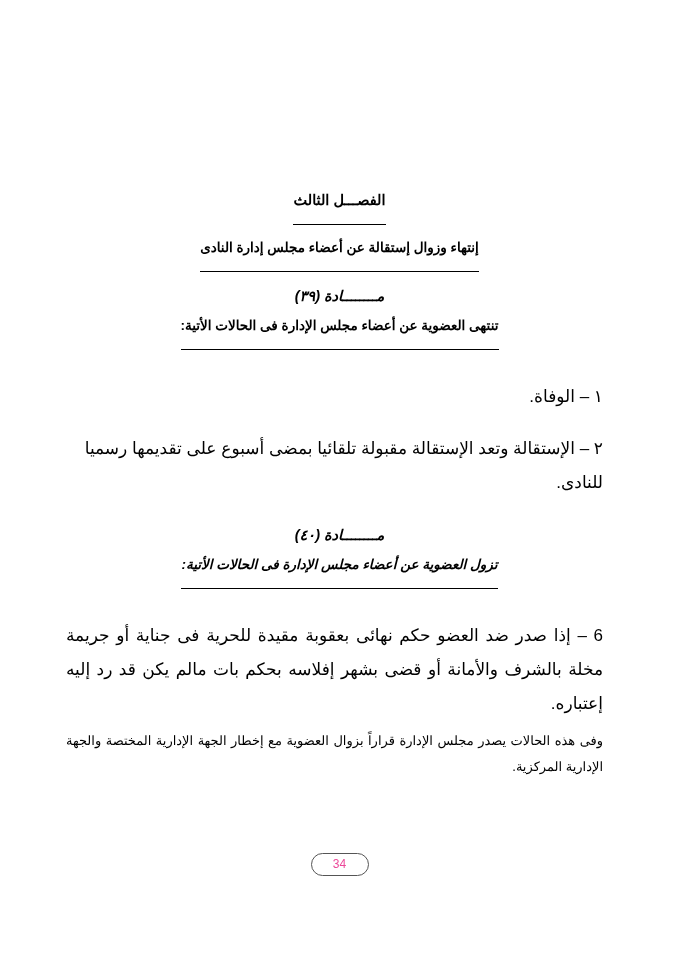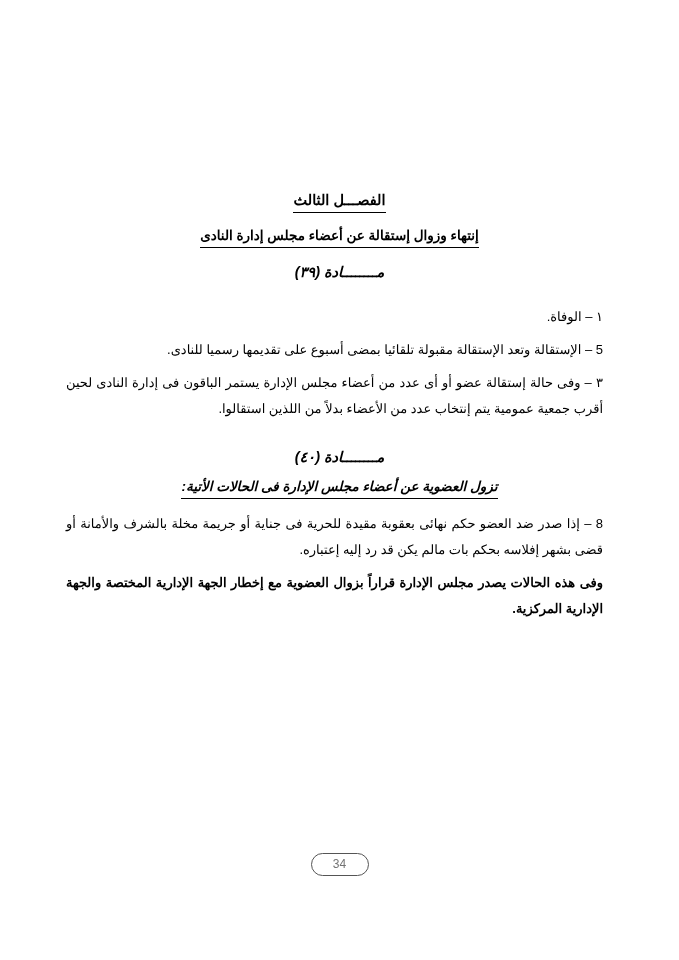--- a/index.html
+++ b/index.html
@@ -31,112 +31,113 @@
   .title-line {
     text-align: center;
     font-weight: bold;
     font-size: 14.5px;
     letter-spacing: 0px;
     margin: 0 0 14px 0;
   }
   .title-underline {
     display: inline-block;
     border-bottom: 1.6px solid #000;
-    padding-bottom: 4px;
+    padding-bottom: 16px;
   }
   .heading-center {
     text-align: center;
     font-weight: bold;
     font-size: 13.5px;
     margin: 0 0 16px 0;
   }
   .article-no {
     text-align: center;
     font-weight: bold;
     font-size: 14.5px;
     margin: 0 0 12px 0;
     letter-spacing: 1px;
     font-style: italic;
   }
   .lead-wrap {
     text-align: center;
   }
   .item {
-    font-size: 13px;
+    font-size: 17px;
     line-height: 2.0;
-    margin: 0 0 7px 0;
+    margin: 18px 0 7px 0;
     text-align: justify;
     text-justify: inter-word;
     padding-right: 10px;
   }
   .item.short {
     text-align: right;
   }
   .para {
     font-size: 13px;
     line-height: 2.0;
     margin: 0 0 7px 0;
     text-align: justify;
     padding-right: 10px;
-    font-weight: bold;
   }
   .spacer-lg { height: 20px; }
   .spacer-md { height: 12px; }
   .page-number {
     position: absolute;
     bottom: 84px;
     left: 0;
     right: 0;
     text-align: center;
   }
   .page-number .bubble {
     display: inline-block;
     min-width: 38px;
     padding: 3px 9px 4px 9px;
     border: 1.2px solid #555;
     border-radius: 12px;
     font-size: 12px;
-    color: #737373;
+    color: #ec4899;
     background: #fff;
   }
 </style>
 </head>
 <body>
 
 <div class="page">
   <div class="content">
 
     <div class="title-line">
       <span class="title-underline">الفصـــل الثالث</span>
     </div>
 
     <div class="heading-center">
       <span class="title-underline">إنتهاء وزوال إستقالة عن أعضاء مجلس إدارة النادى</span>
     </div>
 
     <div class="article-no">مــــــــادة (٣٩)</div>
 
+    <div class="lead-wrap">
+      <span class="title-underline" style="font-weight:bold;font-size:13.5px;">تنتهى العضوية عن أعضاء مجلس الإدارة فى الحالات الأتية:</span>
+    </div>
 
     <div class="spacer-md"></div>
 
     <div class="item short">١ – الوفاة.</div>
-    <div class="item short">5 – الإستقالة وتعد الإستقالة مقبولة تلقائيا بمضى أسبوع على تقديمها رسميا للنادى.</div>
-    <div class="item">٣ – وفى حالة إستقالة عضو أو أى عدد من أعضاء مجلس الإدارة يستمر الباقون فى إدارة النادى لحين أقرب جمعية عمومية يتم إنتخاب عدد من الأعضاء بدلاً من اللذين استقالوا.</div>
+    <div class="item short">٢ – الإستقالة وتعد الإستقالة مقبولة تلقائيا بمضى أسبوع على تقديمها رسميا للنادى.</div>
 
     <div class="spacer-lg"></div>
 
     <div class="article-no">مــــــــادة (٤٠)</div>
 
     <div class="lead-wrap">
       <span class="title-underline" style="font-weight:bold;font-size:13.5px;font-style:italic;">تزول العضوية عن أعضاء مجلس الإدارة فى الحالات الأتية:</span>
     </div>
 
     <div class="spacer-md"></div>
 
-    <div class="item">8 – إذا صدر ضد العضو حكم نهائى بعقوبة مقيدة للحرية فى جناية أو جريمة مخلة بالشرف والأمانة أو قضى بشهر إفلاسه بحكم بات مالم يكن قد رد إليه إعتباره.</div>
+    <div class="item">6 – إذا صدر ضد العضو حكم نهائى بعقوبة مقيدة للحرية فى جناية أو جريمة مخلة بالشرف والأمانة أو قضى بشهر إفلاسه بحكم بات مالم يكن قد رد إليه إعتباره.</div>
 
     <div class="para">وفى هذه الحالات يصدر مجلس الإدارة قراراً بزوال العضوية مع إخطار الجهة الإدارية المختصة والجهة الإدارية المركزية.</div>
 
   </div>
 
   <div class="page-number">
     <span class="bubble">34</span>
   </div>
 </div>
 

